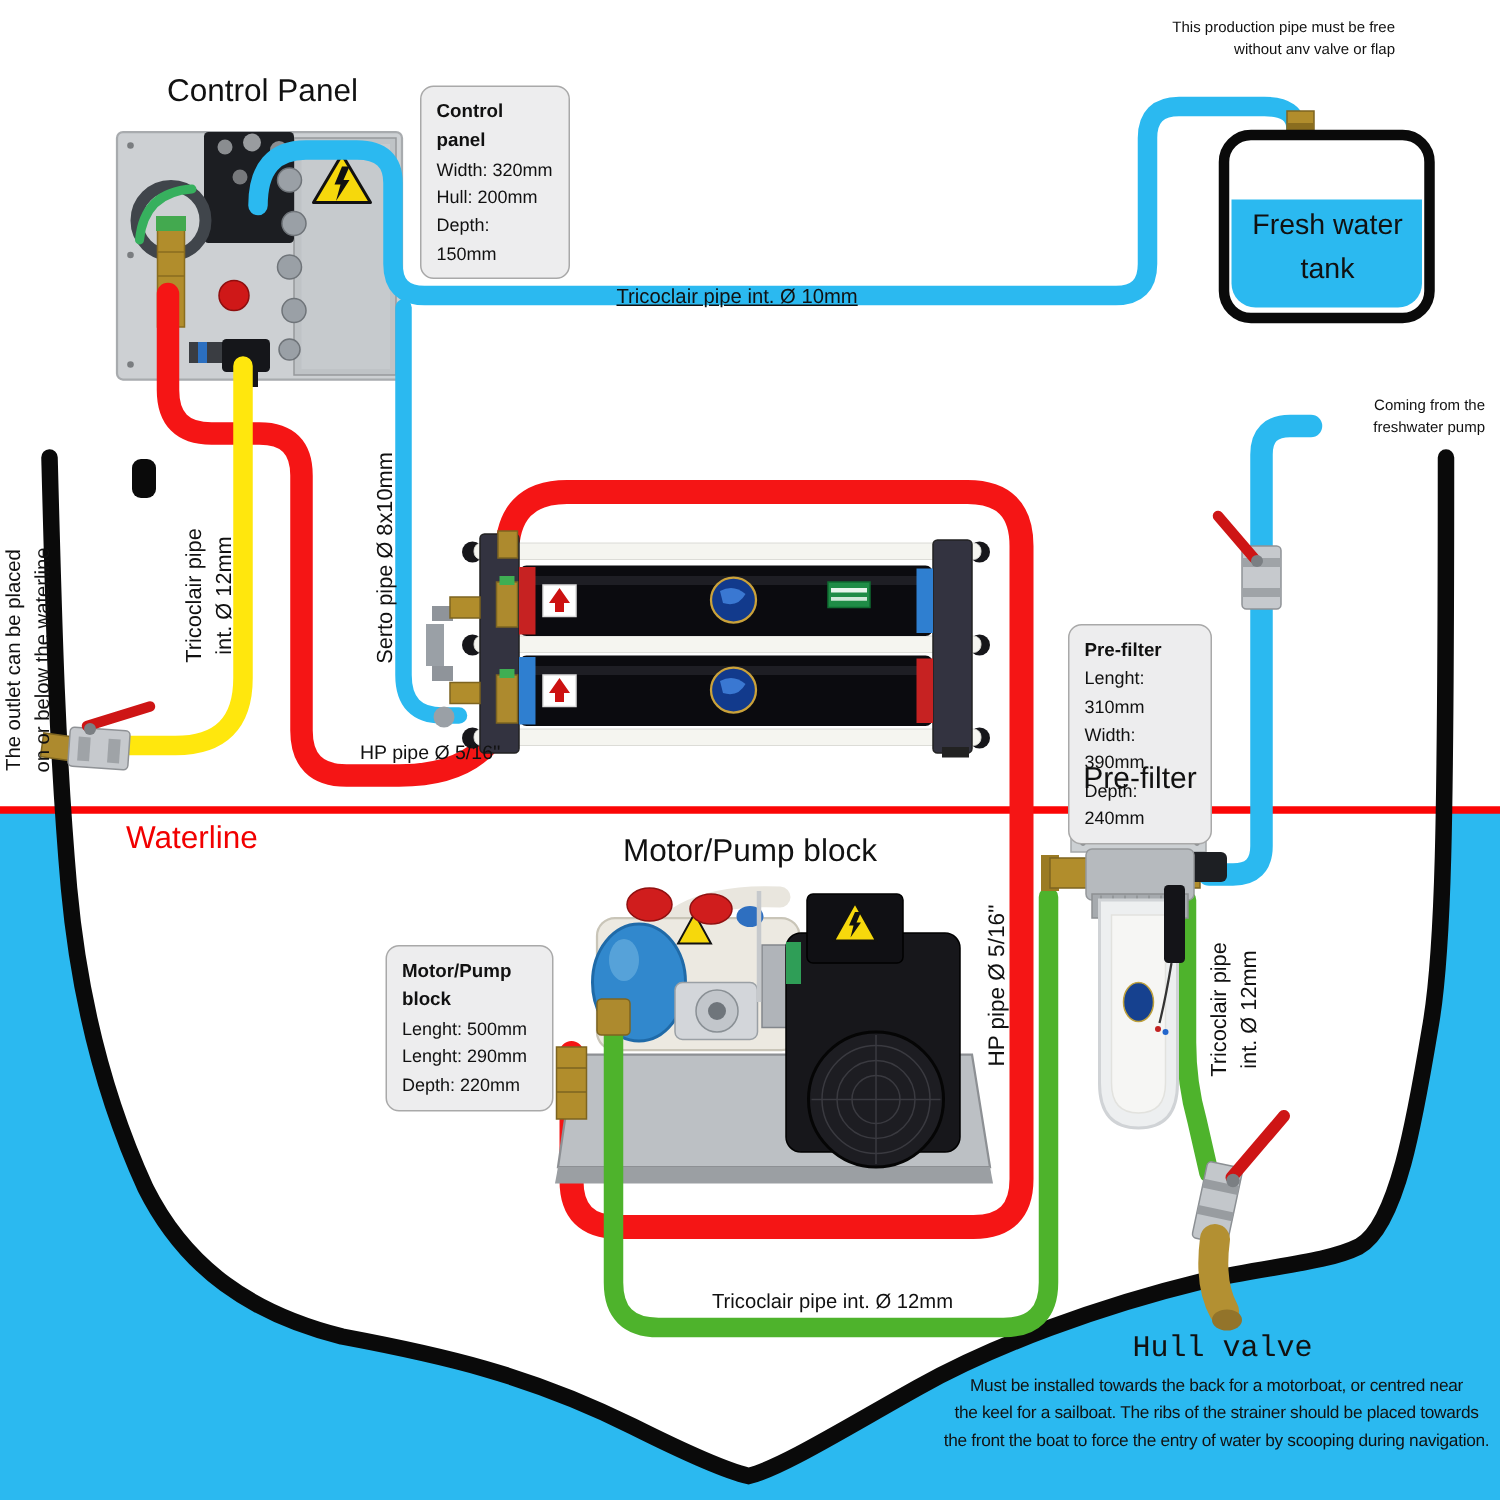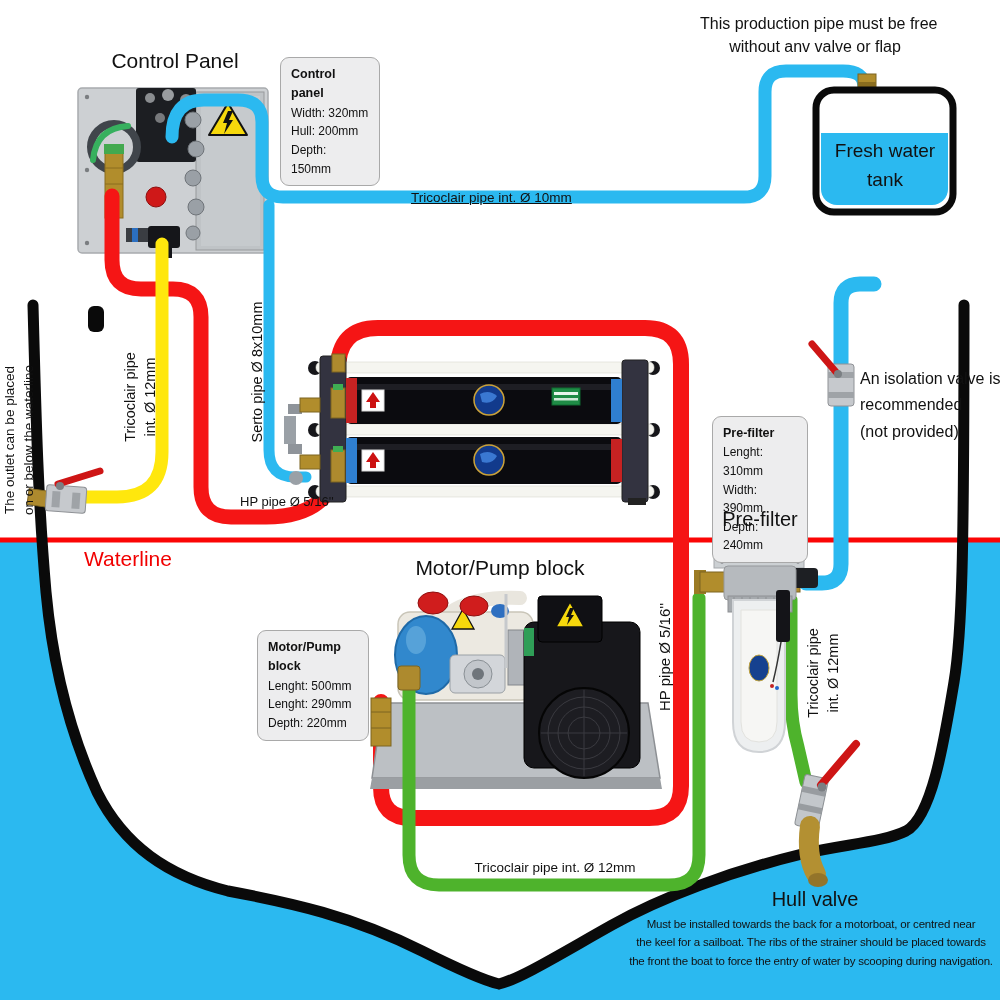--- a/index.html
+++ b/index.html
@@ -2,21 +2,21 @@
 <html><head>
 <meta charset="utf-8">
 <style>
   html,body{margin:0;padding:0;background:#fff;}
   .stage{position:relative;width:1000px;height:1000px;overflow:hidden;background:#fff;
          font-family:"Liberation Sans","DejaVu Sans",sans-serif;color:#111;}
   .stage svg{position:absolute;left:0;top:0;}
   .txt{position:absolute;z-index:5;white-space:pre;line-height:1.45;}
   .center{text-align:center;}
   .title{font-size:21px;}
-  .note{font-size:16px;}
+  .note{font-size:10px;text-align:right;}
   .plabel{font-size:13.5px;}
   .vert{transform:rotate(-90deg);text-align:center;line-height:1.4;}
   .infobox{position:absolute;z-index:5;background:#ededee;border:1.5px solid #a9a9a9;
            border-radius:9px;padding:7px 10px;font-size:12px;line-height:1.55;}
   .infobox .bt{font-weight:bold;font-size:12.5px;}
   .red{color:#f10000;}
   .hullnote{font-size:11.5px;line-height:1.6;letter-spacing:-0.2px;}
   .tanktext{font-size:19px;line-height:1.55;}
 </style>
 </head>
@@ -264,22 +264,22 @@
 </div>
 
 <div class="txt note center" style="left:700px;top:12px;width:230px;"><span>This production pipe must be free</span><br><span>without anv valve or flap</span></div>
 
 <div class="txt tanktext center" style="left:820px;top:136px;width:130px;"><span>Fresh water</span><br><span>tank</span></div>
 
 <div class="txt plabel" style="left:411px;top:188px;text-decoration:underline;">Tricoclair pipe int. Ø 10mm</div>
 
 
 
-
-<div class="txt note" style="left:860px;top:366px;width:130px;line-height:1.65;"><span>An isolation valve is</span><br><span>recommended</span><br><span>(not provided)</span></div>
+<div class="txt note center" style="left:878px;top:264px;width:112px;"><span>Coming from the</span><br><span>freshwater pump</span></div>
+
 
 <div class="txt vert" style="left:169px;top:362px;width:176px;height:20px;font-size:14.5px;">Serto pipe Ø 8x10mm</div>
 
 <div class="txt vert" style="left:77px;top:378px;width:124px;height:38px;font-size:14.5px;"><span>Tricoclair pipe</span><br><span>int. Ø 12mm</span></div>
 
 <div class="txt vert" style="left:-72px;top:420px;width:185px;height:40px;font-size:13.5px;"><span>The outlet can be placed</span><br><span>on or below the waterline</span></div>
 
 <div class="txt" style="left:240px;top:493px;font-size:13px;">HP pipe Ø 5/16''</div>
 
 <div class="txt red" style="left:84px;top:544px;font-size:21px;">Waterline</div>
@@ -301,17 +301,17 @@
   <div>Lenght: 290mm</div>
   <div>Depth: 220mm</div>
 </div>
 
 <div class="txt vert" style="left:594px;top:647px;width:140px;height:20px;font-size:15px;">HP pipe Ø 5/16''</div>
 
 <div class="txt vert" style="left:764px;top:654px;width:116px;height:38px;font-size:14.5px;"><span>Tricoclair pipe</span><br><span>int. Ø 12mm</span></div>
 
 <div class="txt center" style="left:455px;top:858px;width:200px;font-size:13.5px;">Tricoclair pipe int. Ø 12mm</div>
 
-<div class="txt center" style="left:740px;top:885px;width:150px;font-size:20px;">Hull valve</div>
+<div class="txt center" style="left:740px;top:885px;width:150px;font-size:20px;font-family:Liberation Mono, monospace;">Hull valve</div>
 
 <div class="txt hullnote center" style="left:622px;top:915px;width:378px;"><span>Must be installed towards the back for a motorboat, or centred near</span><br><span>the keel for a sailboat. The ribs of the strainer should be placed towards</span><br><span>the front the boat to force the entry of water by scooping during navigation.</span></div>
 
 </div>
 
 </body></html>

